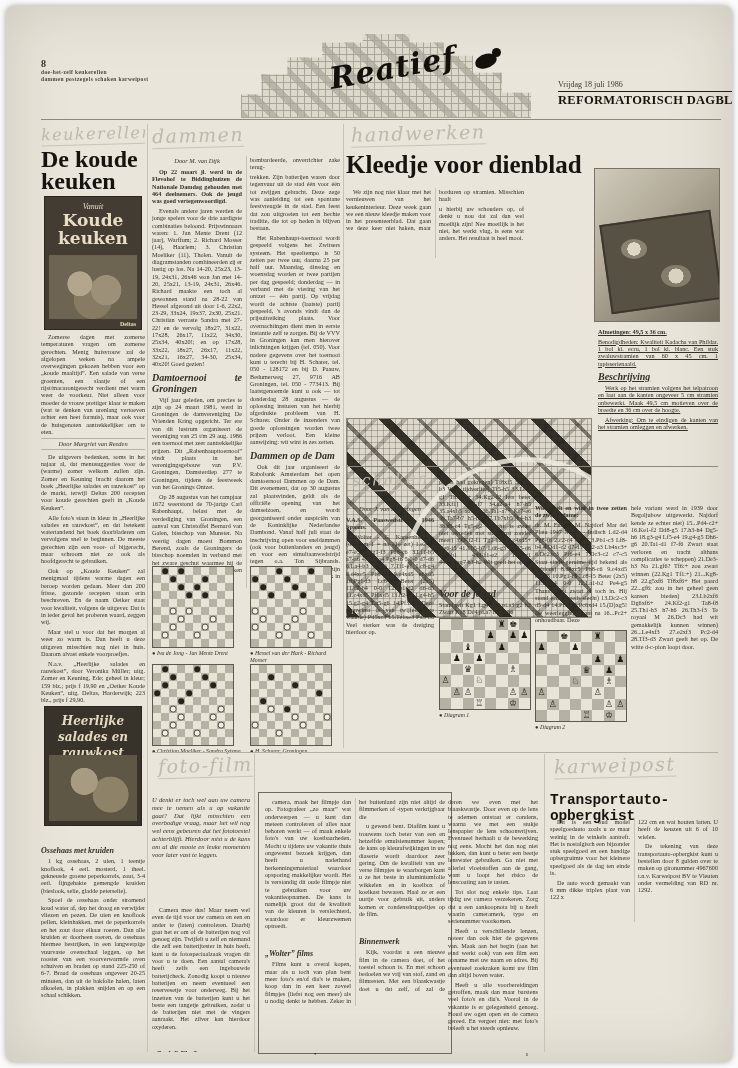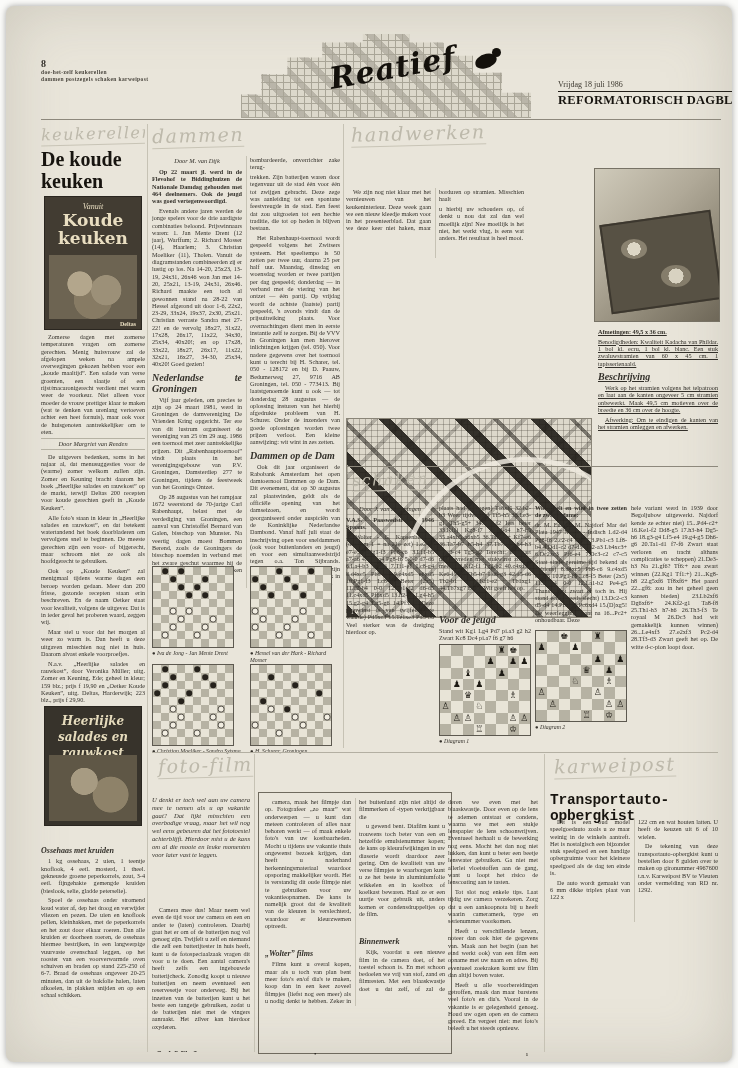--- a/index.html
+++ b/index.html
@@ -8,21 +8,21 @@
          overflow:hidden;font-family:"Liberation Serif","DejaVu Serif",serif;color:#33302a;}
   .abs{position:absolute;}
   .body{font-size:6.2px;line-height:7.3px;text-align:justify;}
   .body p{margin:0 0 2.5px 0;}
   .ind{text-indent:7px;}
   .sec-title{font-family:"DejaVu Serif",serif;font-style:italic;font-size:19px;color:#bdb9ab;
              letter-spacing:1.5px;border-bottom:1px solid #c8c4b6;padding-bottom:1px;display:inline-block;
              transform:rotate(-1.5deg);}
   .hairline-v{position:absolute;width:1px;background:#c6c2b4;}
   .hairline-h{position:absolute;height:1px;background:#8d887c;}
-  .headline1{font-weight:bold;font-size:20px;line-height:22px;color:#17140f;margin:3px 0 4px;}
+  .headline1{font-weight:bold;font-size:24px;line-height:22px;color:#17140f;margin:3px 0 4px;}
   .headline-hw{font-weight:bold;font-size:25px;line-height:26px;color:#17140f;}
   .headline-ff{font-weight:bold;font-size:17px;line-height:19px;color:#17140f;text-align:left;margin:2px 0 5px;}
   .headline-kw{font-weight:bold;font-size:14.5px;line-height:16px;color:#17140f;letter-spacing:-.2px;margin:0 0 4px;font-family:Liberation Mono, monospace;}
   .subhead{font-weight:bold;font-style:italic;font-size:10px;line-height:11px;margin:4px 0 2px;}
   .subhead-sm{font-weight:bold;font-style:italic;font-size:8px;line-height:9px;margin:20px 0 2px;}
   .byline{font-style:italic;font-size:6.4px;line-height:8px;text-align:center;margin:2px 0 3px;
           border-top:1px solid #b6b2a4;border-bottom:1px solid #b6b2a4;padding:1px 0;}
   .byline-plain{font-style:italic;font-size:6.4px;line-height:8px;text-align:center;margin:1px 0 3px;}
   .lead{font-weight:bold;}
   .cap{font-style:italic;font-size:5.8px;line-height:6.8px;margin:2px 0 3px;text-align:left;}
@@ -149,21 +149,21 @@
     </div>
   </div>
 
   <div class="abs" style="left:146px;top:118px;width:188px;">
     <div class="sec-title">dammen</div>
   </div>
   <div class="abs body cols2" style="left:146px;top:150px;width:188px;height:432px;overflow:hidden;">
     <div class="byline-plain">Door M. van Dijk</div>
     <p class="ind lead">Op 22 maart jl. werd in de Flevohof te Biddinghuizen de Nationale Damdag gehouden met 464 deelnemers. Ook de jeugd was goed vertegenwoordigd.</p>
     <p class="ind">Evenals andere jaren werden de jonge spelers voor de drie aardigste combinaties beloond. Prijswinnaars waren: 1. Jan Mente Drent (12 jaar), Warffum; 2. Richard Mosser (14), Haarlem; 3. Christian Moeliker (11), Tholen. Vanuit de diagramstanden combineerden zij er lustig op los. Na 14-20, 25x23, 13-19, 24x31, 26x46 won Jan met 14-20, 25x21, 13-19, 24x31, 26x46. Richard maakte een toch al gewonnen stand na 28-22 van Hessel afgerond uit door 1-6, 22x2, 23-29, 33x24, 19x37, 2x30, 25x21. Christian verraste Sandra met 27-22! en de vervolg 18x27, 31x22, 17x28, 26x17, 11x22, 34x30, 25x34, 40x20!; en op 17x28, 33x22, 18x27, 26x17, 11x22, 32x21, 16x27, 34-30, 25x34, 40x20! Goed gezien!</p>
-    <div class="subhead">Nederlandse te Groningen</div>
+    <div class="subhead">Damtoernooi te Groningen</div>
     <p class="ind">Vijf jaar geleden, om precies te zijn op 24 maart 1981, werd in Groningen de damvereniging De Vrienden Kring opgericht. Ter ere van dit lustrum organiseert de vereniging van 25 t/m 29 aug. 1986 een toernooi met zeer aantrekkelijke prijzen. Dit „Rabenhaupttoernooi” vindt plaats in het verenigingsgebouw van P.V. Groningen, Damsterdiep 277 te Groningen, tijdens de feestweek van het Gronings Ontzet.</p>
     <p class="ind">Op 28 augustus van het rampjaar 1672 weerstond de 70-jarige Carl Rabenhaupt, belast met de verdediging van Groningen, een aanval van Christoffel Bernard van Galen, bisschop van Munster. Na veertig dagen moest Bommen Berend, zoals de Groningers de bisschop noemden in verband met het zware geschut waarmee hij de stedelijke stadwijken bombardeerde, onverrichter zake terug-</p>
     <p>trekken. Zijn batterijen waren door tegenvuur uit de stad één voor één tot zwijgen gebracht. Deze zege was aanleiding tot een spontane feestvreugde in de stad. Een feest dat zou uitgroeien tot een hechte traditie, die tot op heden is blijven bestaan.</p>
     <p class="ind">Het Rabenhaupt-toernooi wordt gespeeld volgens het Zwitsers systeem. Het speeltempo is 50 zetten per twee uur, daarna 25 per half uur. Maandag, dinsdag en woensdag worden er twee partijen per dag gespeeld; donderdag — in verband met de viering van het ontzet — één partij. Op vrijdag wordt de achtste (laatste) partij gespeeld, 's avonds vindt dan de prijsuitreiking plaats. Voor overnachtingen dient men in eerste instantie zelf te zorgen. Bij de VVV in Groningen kan men hierover inlichtingen krijgen (tel. 050). Voor nadere gegevens over het toernooi kunt u terecht bij H. Scharer, tel. 050 - 128172 en bij D. Paauw, Bedumerweg 27, 9716 AB Groningen, tel. 050 - 773413. Bij laatstgenoemde kunt u ook — tot donderdag 28 augustus — de oplossing insturen van het hierbij afgedrukte probleem van H. Schurer. Onder de inzenders van goede oplossingen worden twee prijzen verloot. Een kleine aanwijzing: wit wint in zes zetten.</p>
     <div class="subhead">Dammen op de Dam</div>
     <p class="ind">Ook dit jaar organiseert de Rabobank Amsterdam het open damtoernooi Dammen op de Dam. Dit evenement, dat op 30 augustus zal plaatsvinden, geldt als de officiële opening van het damseizoen, en wordt georganiseerd onder auspiciën van de Koninklijke Nederlandse Dambond. Vanaf half juli staat de inschrijving open voor sneldammen (ook voor buitenlanders en jeugd) en voor een simultaanwedstrijd tegen o.a. Ton Sijbrands. Inschrijfformulieren zijn verkrijgbaar bij iedere Rabobank in Amsterdam en directe omgeving.</p>
   </div>
 
   <div class="abs" style="left:146px;top:560px;width:92px;">
     <div class="damboard">
@@ -702,20 +702,21 @@
         <div class="cell lt"></div>
         <div class="cell dk"></div>
         <div class="cell lt"></div>
       </div>
     <div class="cap">● H. Schurer, Groningen</div>
   </div>
 
   <div class="abs" style="left:345px;top:116px;">
     <div class="sec-title">handwerken</div>
   </div>
+  <div class="abs headline-hw" style="left:340px;top:146px;width:300px;">Kleedje voor dienblad</div>
   <div class="abs body cols2" style="left:340px;top:182px;width:178px;height:70px;overflow:hidden;">
     <p class="ind">We zijn nog niet klaar met het vernieuwen van het keukeninterieur. Deze week gaan we een nieuw kleedje maken voor in het presenteerblad. Dat gaan we deze keer niet haken, maar borduren op stramien. Misschien haalt</p>
     <p>u hierbij uw schouders op, of denkt u nou dat zal dan wel moeilijk zijn! Nee moeilijk is het niet, het werkt vlug, is eens wat anders. Het resultaat is heel mooi.</p>
   </div>
   <div class="abs hw-photo" style="left:588px;top:162px;width:124px;height:152px;">
     <div class="hw-tray"></div>
     <div class="hw-cup1"></div>
     <div class="hw-cup2"></div>
   </div>
   <div class="abs stitch" style="left:340px;top:258px;width:244px;height:198px;">
@@ -732,21 +733,21 @@
 
   <div class="hairline-h" style="left:340px;top:460px;width:372px;"></div>
   <div class="abs" style="left:346px;top:464px;">
     <div class="sec-title" style="font-size:16px;">schaken</div>
   </div>
   <div class="abs body" style="left:340px;top:498px;width:88px;height:248px;overflow:hidden;">
     <div class="byline-plain">Door J. van Kreuningen</div>
     <p class="lead">V.A.S.  Paaswedstrijd  1946 Spaans.</p>
     <p>J. Wolter - G. Kapsenberg = (diagram 1 = na 21e zet) 1.e2-e4 e7-e5 2.Pg1-f3 Pb8-c6 3.Lf1-b5 a7-a6 4.Lb5-a4 Pg8-f6 5.0-0 d7-d6 6.La4-b3 d7-d6 7.Tf1-e1 Lc8-g4 8.d4xc5 Pb8-c6 9.c4xd5 e6xd5 10.Pg1-f3 Lc8-f5 Beter (2x5) 11.b2-b4 0-0 12.Pb1-d2 d6-d5 11.c4xd5 Pf6xd5 13.h2-h3 Lg4-h5 15.g2-g4 Lh5-g6 14.Pf3xe5 Deze pionwinst is van twijfelachtige waarde) Pd5xc3 15.Te1xe3 Pd5-b6 Veel sterker was de dreiging hierdoor op.</p>
   </div>
-  <div class="abs" style="left:433px;top:498px;width:92px;">
+  <div class="abs" style="left:433px;top:472px;width:92px;">
     <div class="body" style="height:106px;overflow:hidden;">
       <p>plaats had gekregen) Tf8xf5 32.b2-b3 Weer tijdverlies) Tf5-h5 33.Le3-g1 Th5-g5+ 34.Kg2-f2 Iets beter 33.Kf1) Kg8-f7 34.a2-a4 h7-h5 35.a4xb5 a6xb5 36.Ta1-a7+ Kf7-e6 36.Ta7-b7 h5-h4 37.Tb7xb5 h4-h3 38.c3-c4 Tg5-g2 Terecht: is zwart niet tevreden met stukwinst zonder meer) 39.Kf2-f1 Tg2-b2 40.c4xd5+ Ke6-f5 41.Tb5-b7 Ld6-g3 42.d5-d6 Tb2-b1 43.Kf1-e2 Tb1xg1 44.Tb7xg7 h3-h2 Wit geeft het op.</p>
     </div>
     <div class="subhead">Voor de jeugd</div>
     <div class="body">
         <p>Stand wit Kg1 Lg4 Pd7 pi.a3 g2 h2 Zwart Kc8 Dc4 pi.a7 f6 g7 h6</p>
       </div>
     <div class="chessboard">
         <div class="cell lt"></div>
         <div class="cell dk"></div>

